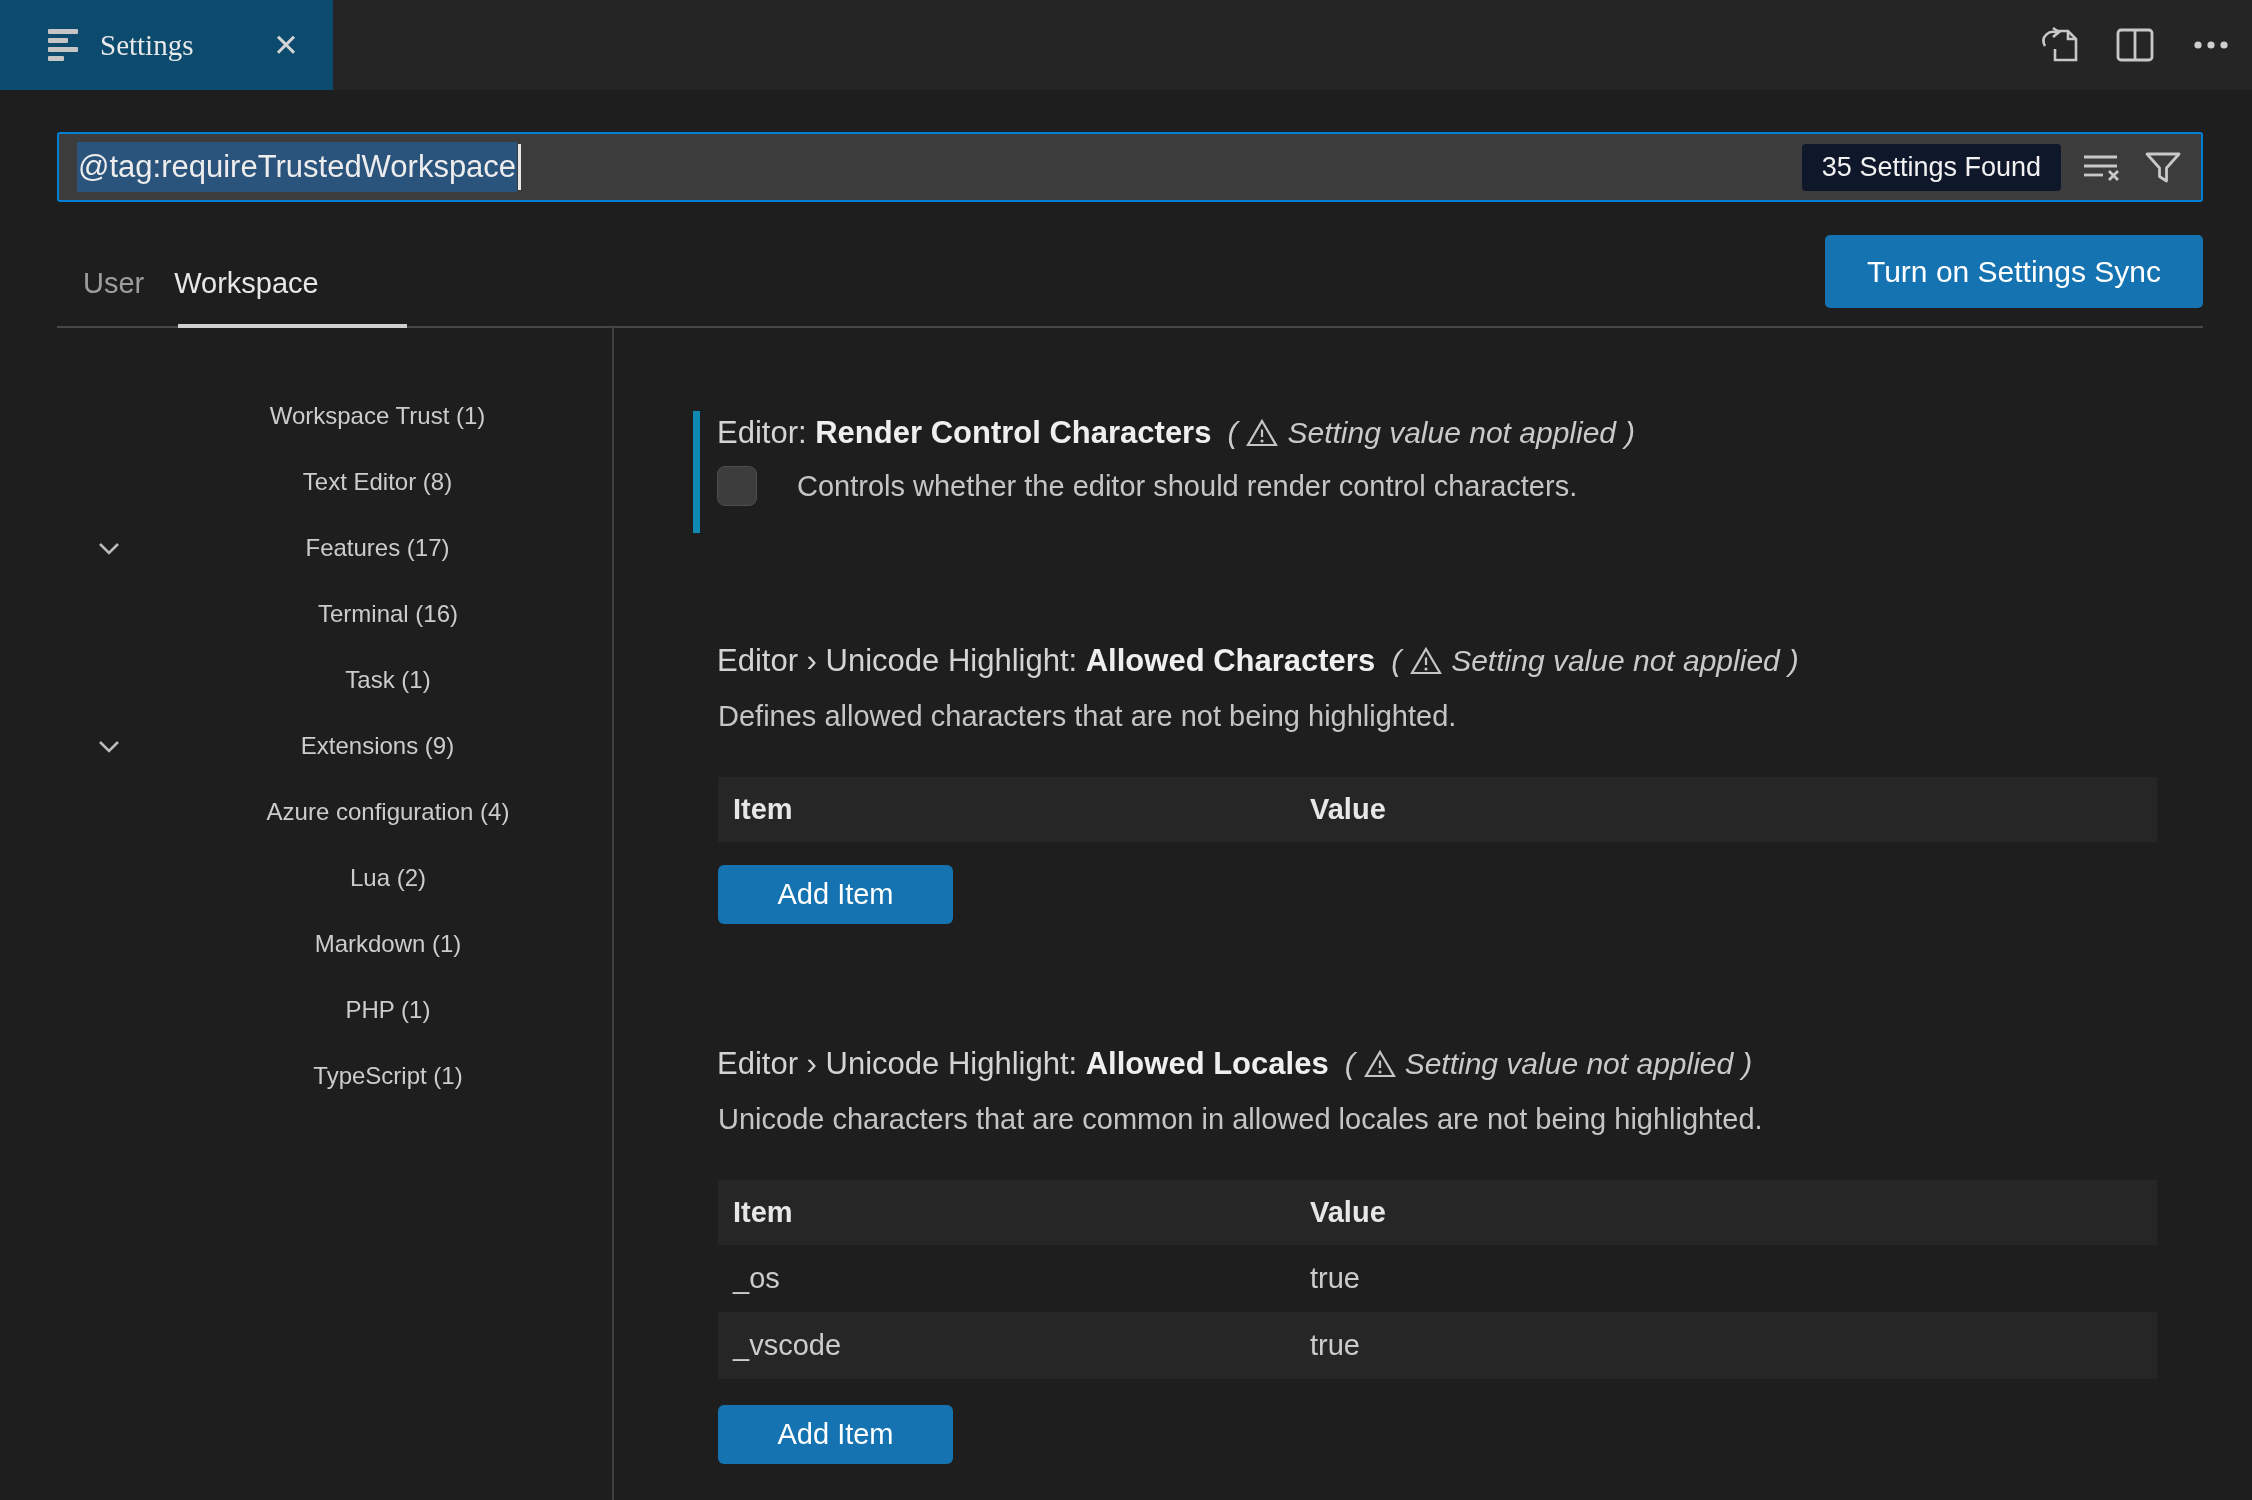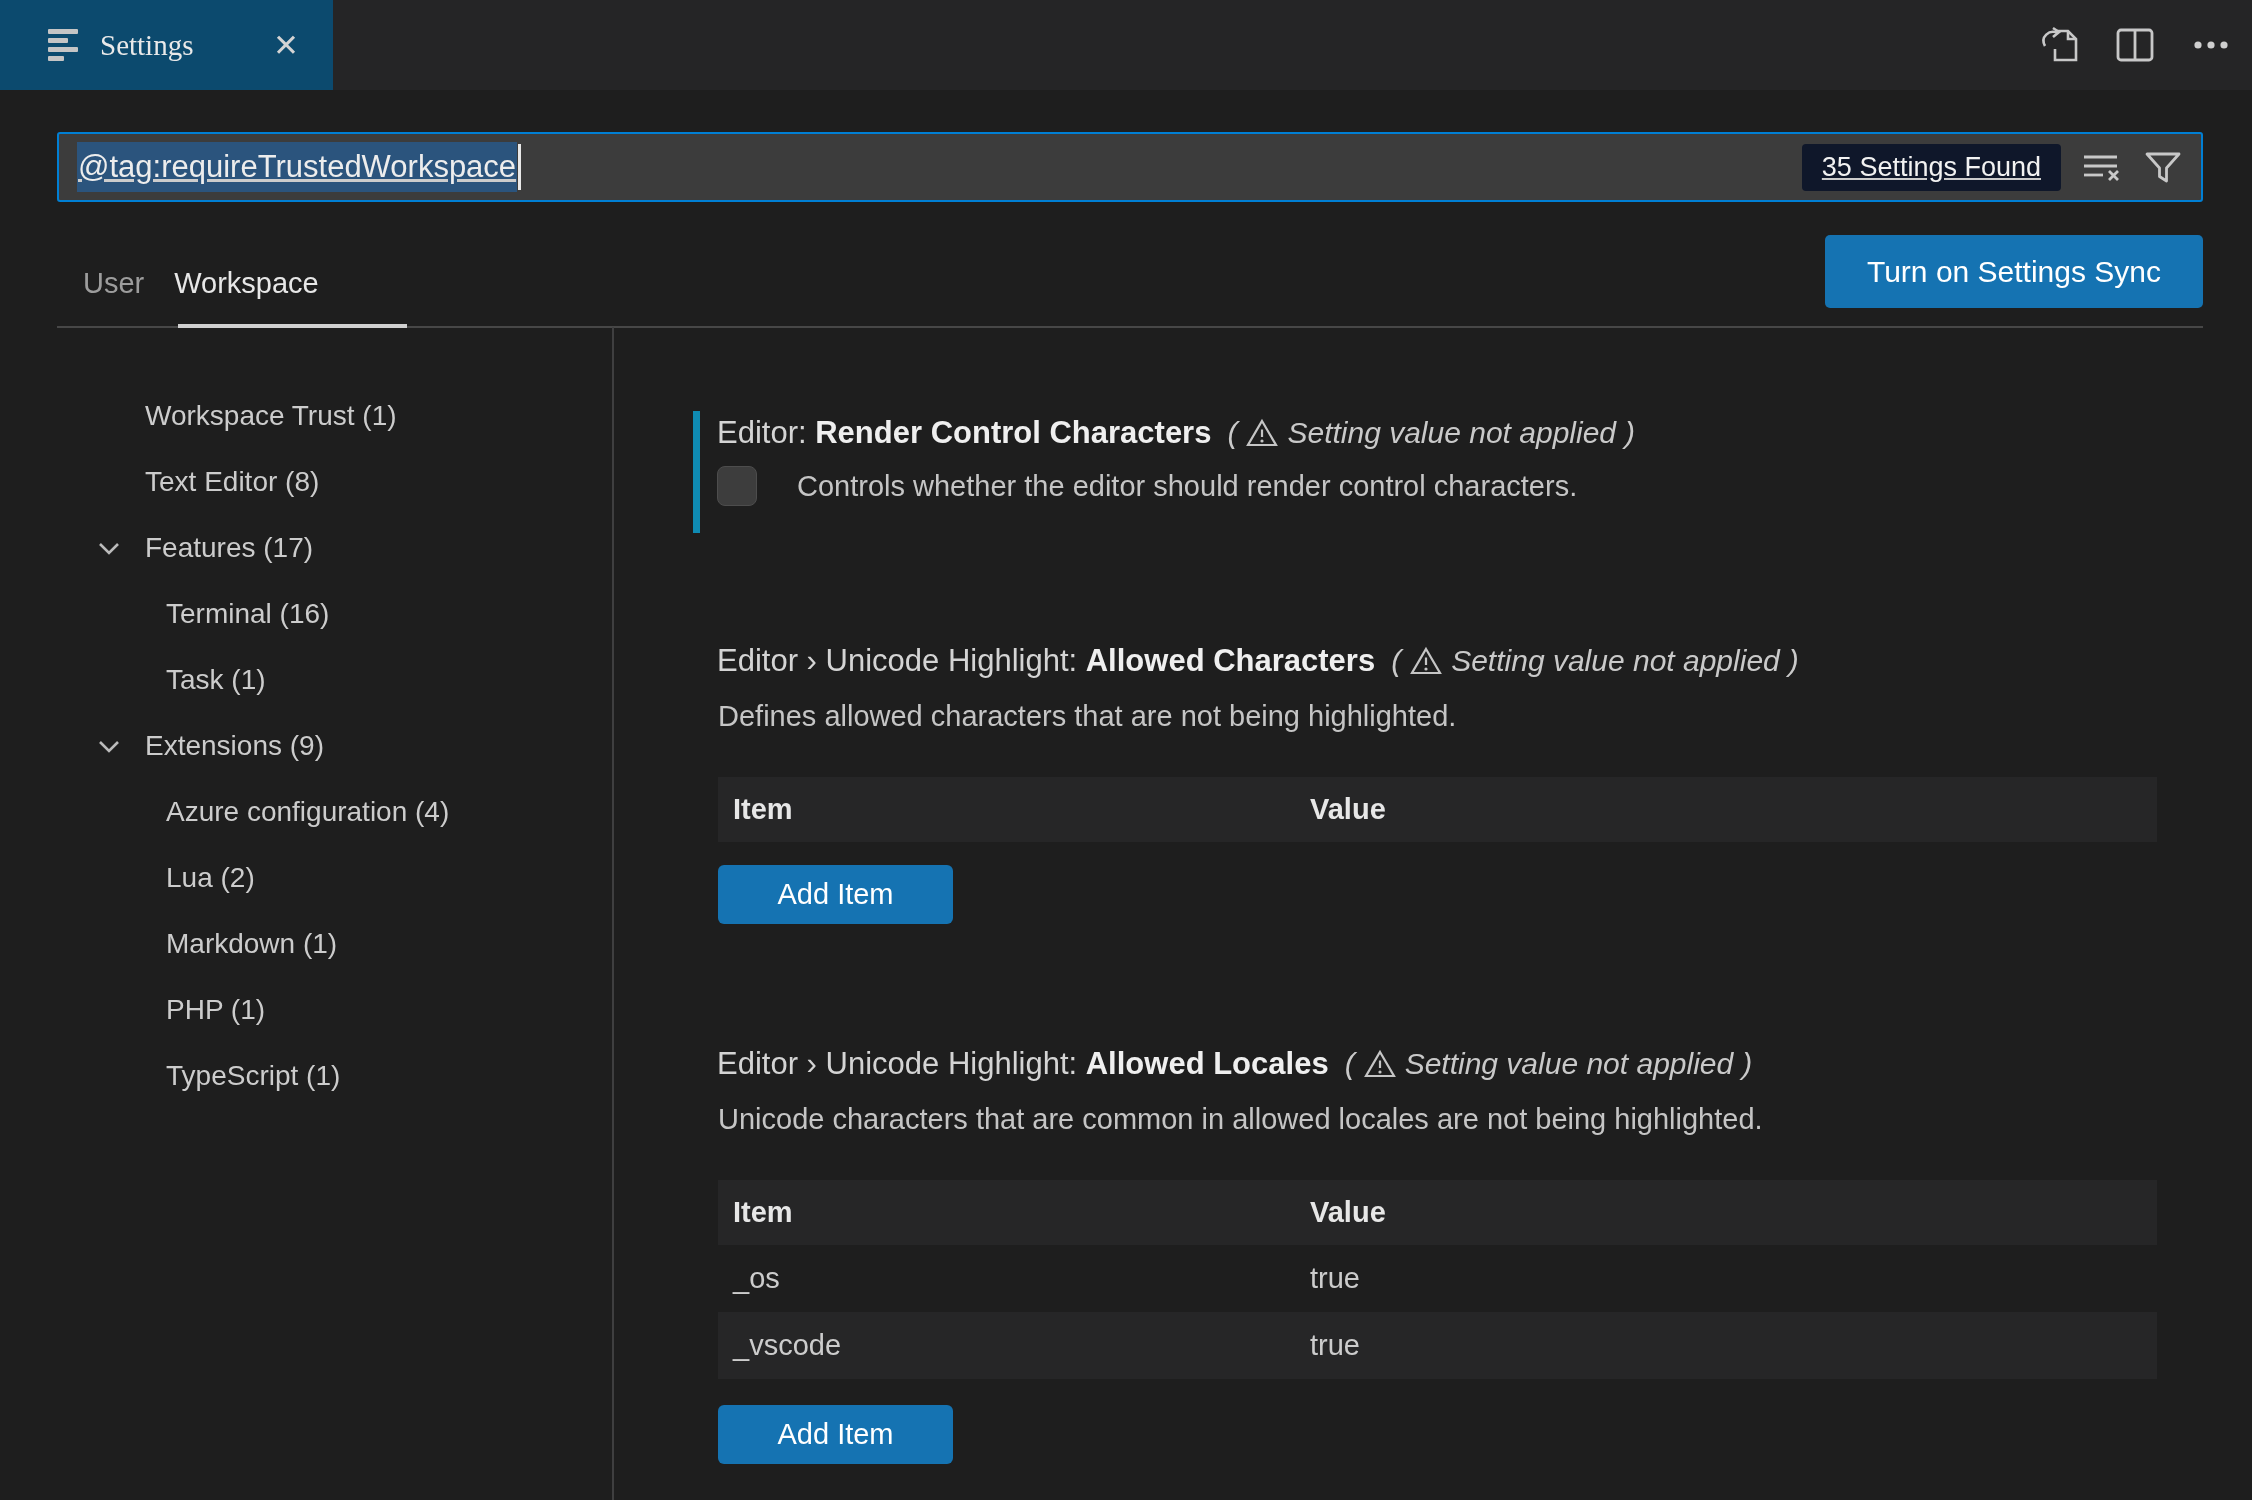--- a/index.html
+++ b/index.html
@@ -21,38 +21,38 @@
   .tab-icon i:nth-child(1){ width:30px; }
   .tab-icon i:nth-child(2){ width:20px; }
   .tab-icon i:nth-child(3){ width:30px; }
   .tab-icon i:nth-child(4){ width:16px; }
   .tab-label { margin-left:20px; font-size:29px; color:#e9e9e9; }
   .tab-close { position:absolute; left:266px; top:50%; transform:translateY(-50%); width:40px; text-align:center; font-size:31px; color:#d4d4d4; cursor:pointer; }
   .editor-actions { position:absolute; right:18px; top:0; height:90px; display:flex; align-items:center; gap:30px; }
   .action-icon { cursor:pointer; }
 
   
-  .searchbar { position:absolute; left:57px; top:132px; width:2146px; height:70px; background:#3c3c3c; border:2px solid #007fd4; border-radius:3px; display:flex; align-items:center; cursor:text;text-decoration:underline; }
+  .searchbar { position:absolute; left:57px; top:132px; width:2146px; height:70px; background:#3c3c3c; border:2px solid #007fd4; border-radius:3px; display:flex; align-items:center; cursor:text; }
   .search-text { margin-left:18px; font-size:31px; color:#ededed; white-space:pre; display:flex; align-items:center; }
   .search-sel { background:#2b547d; padding:7px 1px; }
   .caret { display:inline-block; width:3px; height:46px; background:#e8e8e8; margin-left:1px; }
   .search-right { margin-left:auto; display:flex; align-items:center; gap:18px; margin-right:16px; }
   .results-badge { background:#0f172a; color:#f2f2f2; font-size:27px; padding:8px 20px; border-radius:4px; white-space:nowrap; }
 
   
   .scope-tabs { position:absolute; left:83px; top:258px; height:50px; display:flex; gap:30px; align-items:center; font-size:29px; }
   .scope-user { color:#9d9d9d; cursor:pointer; }
   .scope-workspace { color:#e7e7e7; cursor:pointer; }
   .sync-btn { position:absolute; left:1825px; top:235px; width:378px; height:73px; background:#1573b2; border-radius:5px; color:#ffffff; font-size:30px; display:flex; align-items:center; justify-content:center; cursor:pointer; }
   .header-divider { position:absolute; left:57px; top:326px; width:2146px; height:2px; background:#474747; }
   .workspace-underline { position:absolute; left:178px; top:324px; width:229px; height:4px; background:#d0d0d0; z-index:2; }
 
   
   .toc { position:absolute; left:57px; top:383px; width:553px; }
-  .toc-row { position:relative; height:66px; display:flex; align-items:center; font-size:28px; color:#cccccc; padding-left:88px; cursor:pointer; white-space:nowrap; }
+  .toc-row { position:relative; height:66px; display:flex; align-items:center; font-size:24px; color:#cccccc; padding-left:88px; cursor:pointer; white-space:nowrap;justify-content:center; }
   .toc-row.child { padding-left:109px; }
   .toc-chevron { position:absolute; left:38px; top:50%; transform:translateY(-50%); }
   .toc-divider { position:absolute; left:612px; top:327px; width:2px; height:1173px; background:#3f3f40; }
 
   
   .modified-bar { position:absolute; left:693px; top:411px; width:7px; height:122px; background:#0f8bb3; }
   .s-title { position:absolute; left:717px; font-size:31px; line-height:46px; white-space:nowrap; color:#d4d4d4; }
   .s-title .name { font-weight:bold; color:#efefef; }
   .s-warning { font-style:italic; color:#c9c9c9; font-size:30px; margin-left:16px; display:inline-flex; align-items:center; gap:9px; }
   .warn-icon { display:inline-block; }

